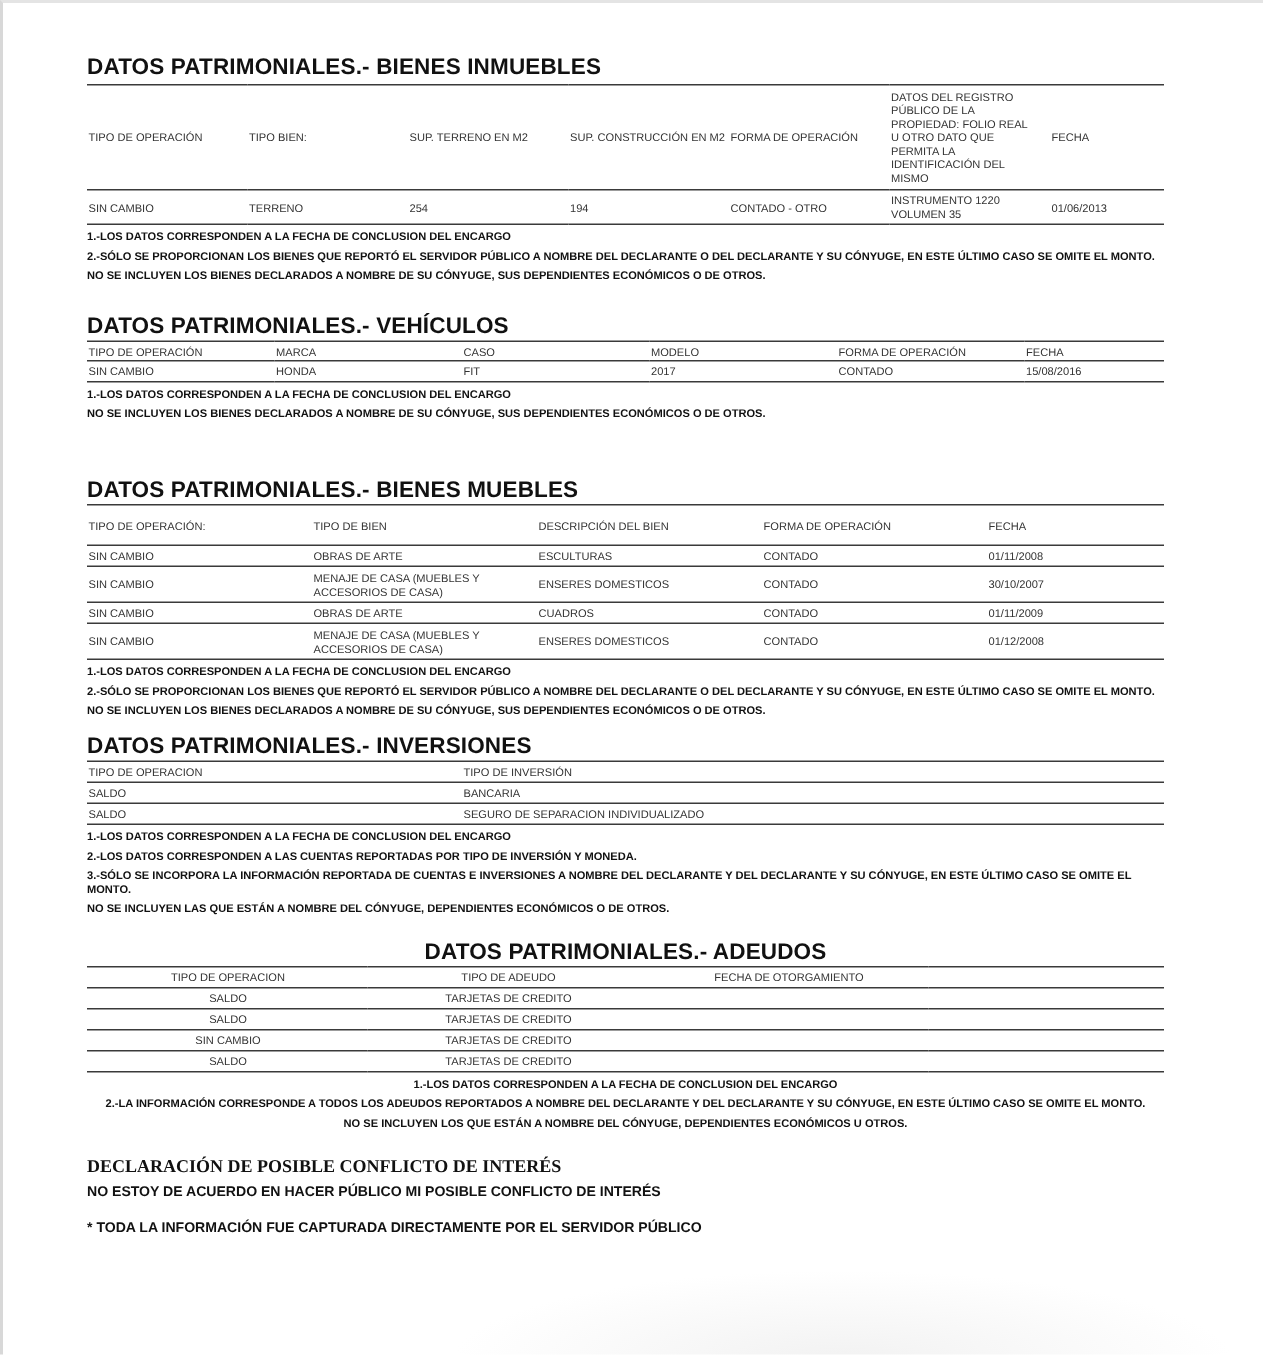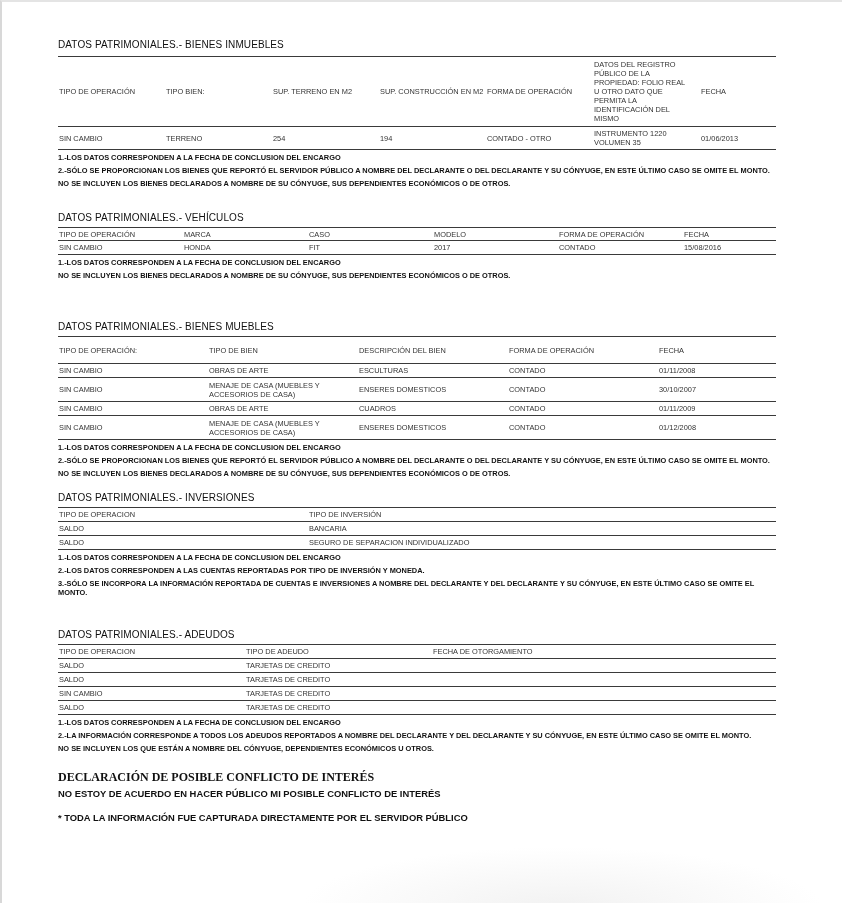--- a/index.html
+++ b/index.html
@@ -11,21 +11,21 @@
     position: relative;
   }
   .page-frame {
     position: absolute; left: 0; top: 0; width: 842px; height: 903px;
     border-left: 2px solid #d8d8d8; border-top: 2px solid #e4e4e4;
     box-sizing: border-box;
     background: radial-gradient(ellipse 260px 60px at 560px 905px, #f2f2f2 0%, #ffffff 100%);
   }
   .content { position: absolute; left: 56px; top: 0; width: 718px; }
   .section-title {
-    font-weight: normal; font-size: 10px; color: #111; margin: 0;
+    font-weight: bold; font-size: 15px; color: #111; margin: 0;
     line-height: 15px; letter-spacing: 0.1px;
   }
   table { border-collapse: collapse; width: 718px; table-layout: fixed; }
   td {
     font-size: 7.4px; color: #333; padding: 0 0 0 1px; vertical-align: middle;
     line-height: 9px;
     border-bottom: 1.5px solid #3a3a3a;
   }
   tr.first td { border-top: 1.5px solid #3a3a3a; }
   .notes p {
@@ -194,24 +194,25 @@
         <td>SALDO</td>
         <td>SEGURO DE SEPARACION INDIVIDUALIZADO</td>
         <td></td>
       </tr>
     </tbody>
         </table>
     <div class="notes" style="margin-top:3px;">
       <p style="margin-bottom:4px;">1.-LOS DATOS CORRESPONDEN A LA FECHA DE CONCLUSION DEL ENCARGO</p>
       <p style="margin-bottom:4px;">2.-LOS DATOS CORRESPONDEN A LAS CUENTAS REPORTADAS POR TIPO DE INVERSIÓN Y MONEDA.</p>
       <p style="margin-bottom:4px;">3.-SÓLO SE INCORPORA LA INFORMACIÓN REPORTADA DE CUENTAS E INVERSIONES A NOMBRE DEL DECLARANTE Y DEL DECLARANTE Y SU CÓNYUGE, EN ESTE ÚLTIMO CASO SE OMITE EL MONTO.</p>
-    </div>
-  </div>
-
-  <div style="position:absolute; top:625px; left:0;">
+      <p>NO SE INCLUYEN LAS QUE ESTÁN A NOMBRE DEL CÓNYUGE, DEPENDIENTES ECONÓMICOS O DE OTROS.</p>
+    </div>
+  </div>
+
+  <div style="position:absolute; top:625px; left:0;text-align:center;">
     <h2 class="section-title">DATOS PATRIMONIALES.- ADEUDOS</h2>
     <table style="margin-top:2px;">
       <colgroup>
             <col style="width:187px">
             <col style="width:187px">
             <col style="width:187px">
             <col style="width:157px">
           </colgroup>
       <tbody>
             <tr class="first" style="height:14px;">

